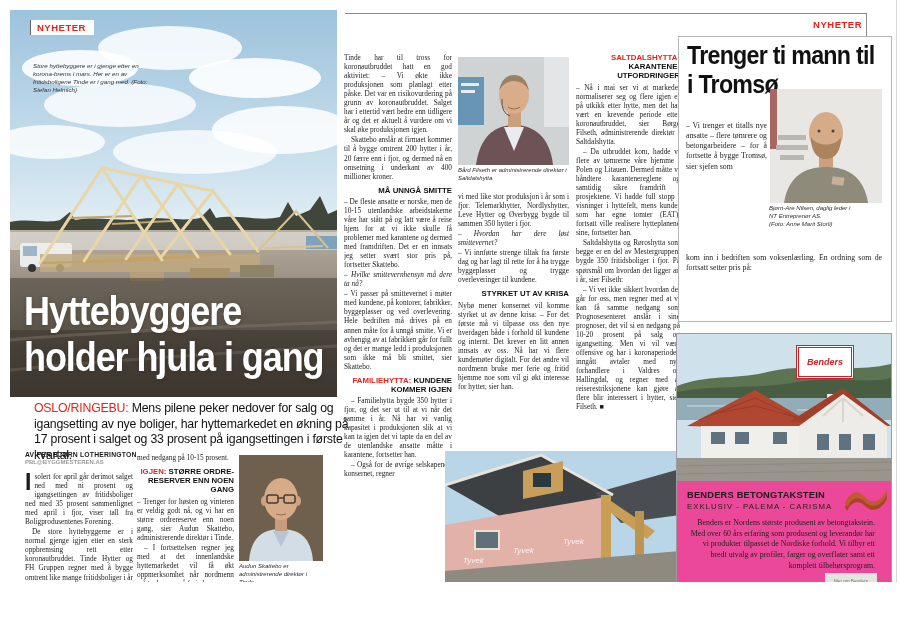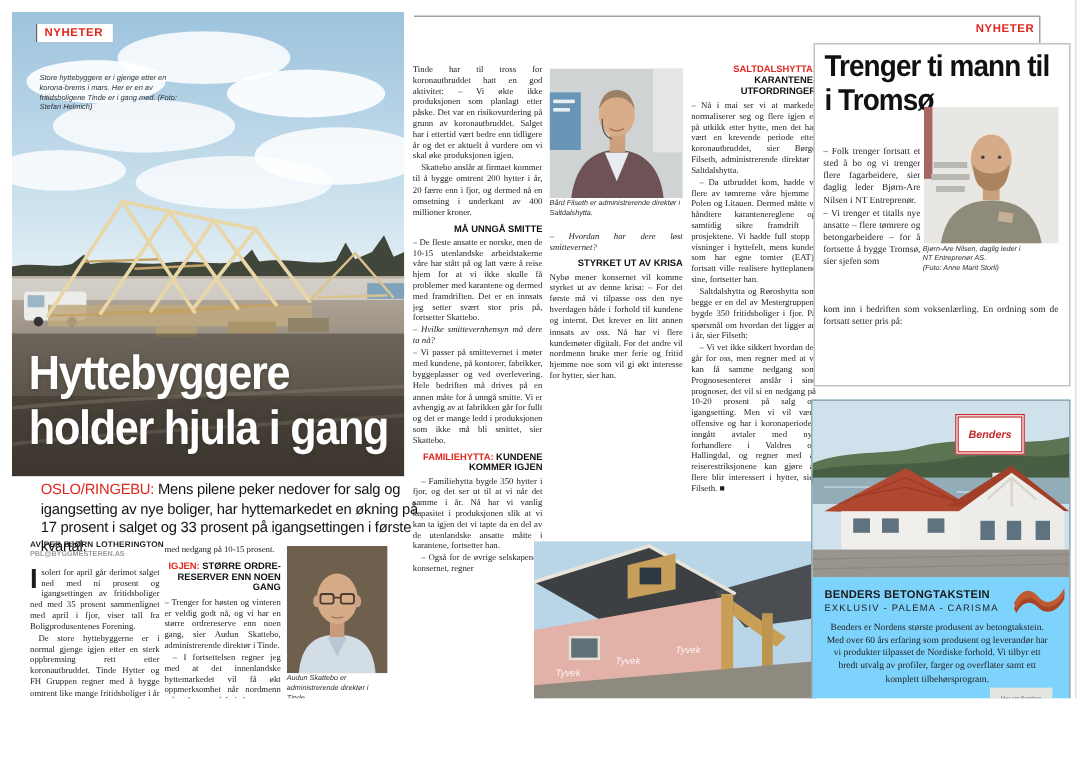--- a/index.html
+++ b/index.html
@@ -50,30 +50,30 @@
         border:1px solid #b5b5b5;background:#fff;}
   .a-headline{position:absolute;left:8px;top:4px;margin:0;color:#111;
         font-size:25px;line-height:29px;font-weight:bold;letter-spacing:-.8px;
         transform:scaleX(.93);transform-origin:left top;}
   .a-headline span{display:block;white-space:nowrap;}
   .a-leftcol{position:absolute;left:7px;top:84px;width:81px;height:130px;}
   .a-full{position:absolute;left:7px;top:216px;width:196px;height:60px;}
   .nilsen-fig{left:90px;top:52px;width:114px;}
   
   .ad-box{position:absolute;left:676px;top:333px;width:214px;height:273px;
-        border:1px solid #9c9c9c;background:#7dd3fc;}
+        border:1px solid #9c9c9c;background:#ec4899;}
   .ad-photo{display:block;width:100%;height:147px;}
   .benders-logo{position:absolute;left:119px;top:11px;width:52px;height:28px;
         background:#fff;border:3px double #c1272d;display:flex;align-items:center;
         justify-content:center;color:#c1272d;font-weight:bold;font-style:italic;font-size:9px;}
   .ad-content{position:absolute;left:10px;top:156px;width:194px;}
   .ad-title{font-weight:bold;font-size:9.3px;letter-spacing:.2px;color:#1a1a1a;}
   .ad-subtitle{font-size:7.8px;letter-spacing:1px;color:#222;margin-top:2px;}
   .ad-body{font-family:"Liberation Serif",serif;font-size:7.9px;line-height:1.35;
-        color:#222;margin-top:7px;width:188px;text-align:center;}
+        color:#222;margin-top:7px;width:188px;text-align:right;}
   .tile-icon{position:absolute;right:2px;top:153px;width:46px;height:26px;}
   .ad-button{position:absolute;right:14px;bottom:8px;width:52px;height:26px;background:#e4e4e1;
         display:flex;flex-direction:column;align-items:center;justify-content:center;
         font-size:4.6px;color:#777;line-height:1.5;}
 </style>
 </head>
 <body>
 
 <div class="sheet">
 
@@ -218,21 +218,23 @@
         <rect x="50" y="52" width="13" height="18" fill="#cc9f7d"></rect>
         <ellipse cx="56" cy="38" rx="15" ry="19" fill="#d9ad8a"></ellipse>
         <path d="M41,34 Q44,18 56,18 Q68,18 71,34 Q66,24 56,24 Q46,24 41,34 Z" fill="#9b8164"></path>
         <path d="M50,50 Q56,54 62,50" stroke="#a06a4e" fill="none"></path>
         <path d="M44,42 Q43,56 52,59" stroke="#555" stroke-width="1" fill="none"></path>
       </svg>
       <figcaption class="figcap">Bård Filseth er administrerende direktør i Saltdalshytta.</figcaption>
     </figure>
 
     <div class="col" style="left:458px;top:192px;width:111px;height:256px;">
+      <p>vi med like stor produksjon i år som i fjor. Telemarkhytter, Nordlyshytter, Leve Hytter og Øverbygg bygde til sammen 350 hytter i fjor.</p>
       <p class="q">– Hvordan har dere løst smittevernet?</p>
+      <p>– Vi innførte strenge tiltak fra første dag og har lagt til rette for å ha trygge byggeplasser og trygge overleveringer til kundene.</p>
       <h3 class="subhead"><span>STYRKET UT AV KRISA</span></h3>
       <p>Nybø mener konsernet vil komme styrket ut av denne krisa: – For det første må vi tilpasse oss den nye hverdagen både i forhold til kundene og internt. Det krever en litt annen innsats av oss. Nå har vi flere kundemøter digitalt. For det andre vil nordmenn bruke mer ferie og fritid hjemme noe som vil gi økt interesse for hytter, sier han.</p>
     </div>
 
     <div class="col" style="left:576px;top:53px;width:104px;height:392px;">
       <h3 class="subhead" style="margin-top:0;"><span class="red">SALTDALSHYTTA:</span><span> KARANTENE-UTFORDRINGER</span></h3>
       <p>– Nå i mai ser vi at markedet normaliserer seg og flere igjen er på utkikk etter hytte, men det har vært en krevende periode etter koronautbruddet, sier Børge Filseth, administrerende direktør i Saltdalshytta.</p>
       <p class="ind">– Da utbruddet kom, hadde vi flere av tømrerne våre hjemme i Polen og Litauen. Dermed måtte vi håndtere karantenereglene og samtidig sikre framdrift i prosjektene. Vi hadde full stopp i visninger i hyttefelt, mens kunder som har egne tomter (EAT), fortsatt ville realisere hytteplanene sine, fortsetter han.</p>
       <p class="ind">Saltdalshytta og Røroshytta som begge er en del av Mestergruppen, bygde 350 fritidsboliger i fjor. På spørsmål om hvordan det ligger an i år, sier Filseth:</p>
       <p class="ind">– Vi vet ikke sikkert hvordan det går for oss, men regner med at vi kan få samme nedgang som Prognosesenteret anslår i sine prognoser, det vil si en nedgang på 10-20 prosent på salg og igangsetting. Men vi vil være offensive og har i koronaperioden inngått avtaler med nye forhandlere i Valdres og Hallingdal, og regner med at reiserestriksjonene kan gjøre at flere blir interessert i hytter, sier Filseth. ■</p>
@@ -293,21 +295,20 @@
             <circle cx="63" cy="42" r="1.5" fill="#444"></circle>
         </svg>
         <figcaption class="figcap">
             <span style="display:block">Bjørn-Are Nilsen, daglig leder i</span>
             <span style="display:block">NT Entreprenør AS.</span>
             <span style="display:block">(Foto: Anne Marit Storli)</span>
           </figcaption>
       </figure>
 
       <div class="col a-leftcol" style="position:absolute;font-size:7.8px;line-height:1.3;">
-        <p>– Folk trenger fortsatt et sted å bo og vi trenger flere fagarbeidere, sier daglig leder Bjørn-Are Nilsen i NT Entreprenør.</p>
         <p>– Vi trenger et titalls nye ansatte – flere tømrere og betongarbeidere – for å fortsette å bygge Tromsø, sier sjefen som</p>
       </div>
 
       <div class="col a-full" style="position:absolute;font-size:7.8px;line-height:1.3;">
         <p>kom inn i bedriften som voksenlærling. En ordning som de fortsatt setter pris på:</p>
       </div>
     </div>
 
     <div class="ad-box">
       <svg class="ad-photo" viewBox="0 0 214 147" preserveAspectRatio="none">

